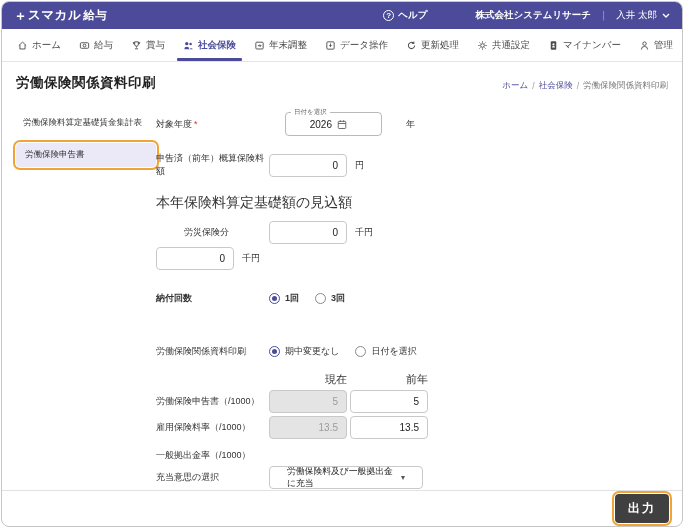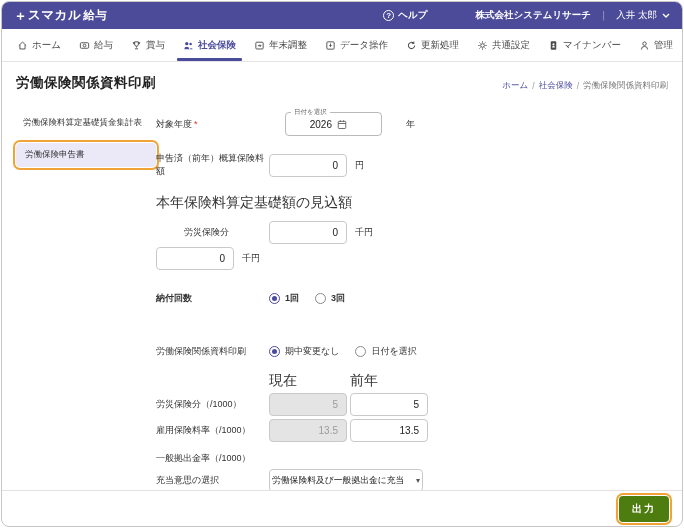--- a/index.html
+++ b/index.html
@@ -102,37 +102,37 @@
   
   .radio-group { display:flex; align-items:center; gap:16px; }
   .radio { display:flex; align-items:center; gap:5px; font-size:9px; color:#333; cursor:pointer; }
   .rdot { width:11px; height:11px; border-radius:50%; border:1px solid #8a8a8a; position:relative; flex:none; background:#fff; }
   .radio.checked .rdot { border-color:#4b4b9c; }
   .radio.checked .rdot::after {
     content:""; position:absolute; inset:2px; border-radius:50%; background:#4b4b9c;
   }
   
   .rt-head { display:flex; gap:3px; margin-left:113px; margin-bottom:3px; }
-  .rt-head span { width:78px; text-align:left; font-size:14px; color:#333; }
+  .rt-head span { width:78px; text-align:right; font-size:11px; color:#333; }
   .rt-inputs { display:flex; gap:3px; }
   
   .selectbox {
     width:154px; height:23px; border:1px solid #c9c9c9; border-radius:4px;
     display:flex; align-items:center; justify-content:space-between;
-    padding:0 2px; font-size:8.8px; color:#222; cursor:pointer; background:#fff;
+    padding:0 17px; font-size:8.8px; color:#222; cursor:pointer; background:#fff;
   }
   .caret { color:#555; font-size:8px; margin-left:4px; }
   
   .footer {
     flex:none; height:36px; border-top:1px solid #e2e2e2;
     display:flex; align-items:center; justify-content:flex-end; padding:0 13px;
   }
   .output-btn {
-    background:#4d7c0f; color:#fff; border:none; border-radius:4px;
-    font-size:10px; font-weight:bold; letter-spacing:2px;
+    background:#404040; color:#fff; border:none; border-radius:4px;
+    font-size:12px; font-weight:bold; letter-spacing:2px;
     padding:6px 13px; cursor:pointer;
     font-family:"Liberation Sans","DejaVu Sans",sans-serif;
     box-shadow:0 0 0 1px #fff, 0 0 0 3px #f0a437;
   }
   
   .mb16 { margin-bottom:16px; }
   .mb3  { margin-bottom:3px; }
   .mb22 { margin-bottom:22px; }
   .mb24 { margin-bottom:40px;font-weight:bold; }
   .mb14 { margin-bottom:14px; }
@@ -324,21 +324,21 @@
             <span>日付を選択</span>
           </div>
         </div>
       </div>
 
       <div class="rt-head">
         <span>現在</span>
         <span>前年</span>
       </div>
       <div class="frow mb3">
-        <div class="flabel">労災保険分（/1000）</div>
+        <div class="flabel">労働保険申告書（/1000）</div>
         <div class="rt-inputs">
           <input class="ibox disabled" type="text" disabled="" value="5" style="">
           <input class="ibox" type="text" value="5" style="">
         </div>
       </div>
       <div class="frow mb10">
         <div class="flabel">雇用保険料率（/1000）</div>
         <div class="rt-inputs">
           <input class="ibox disabled" type="text" disabled="" value="13.5" style="">
           <input class="ibox" type="text" value="13.5" style="">

